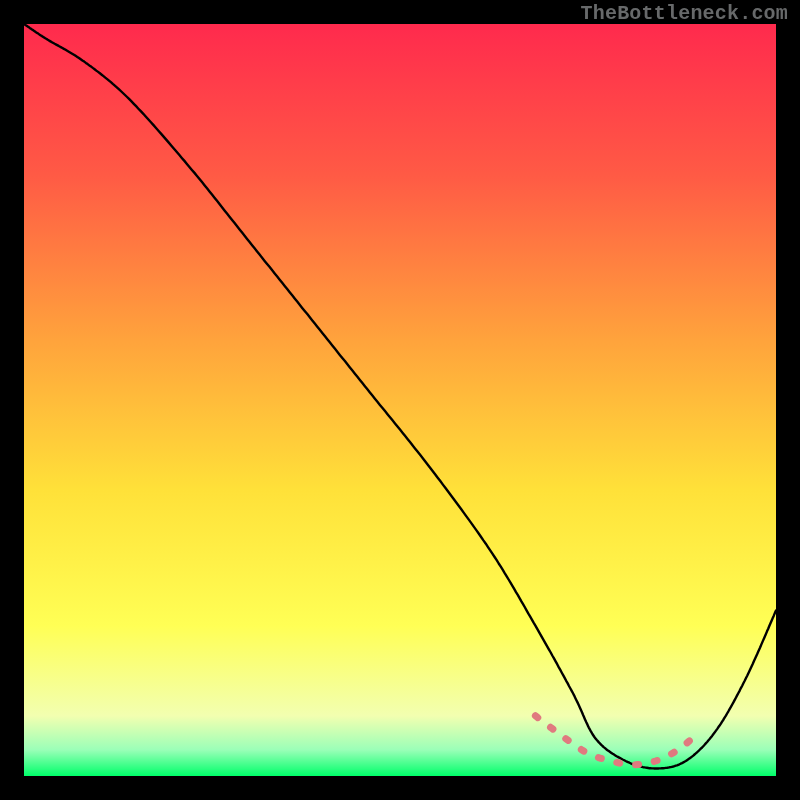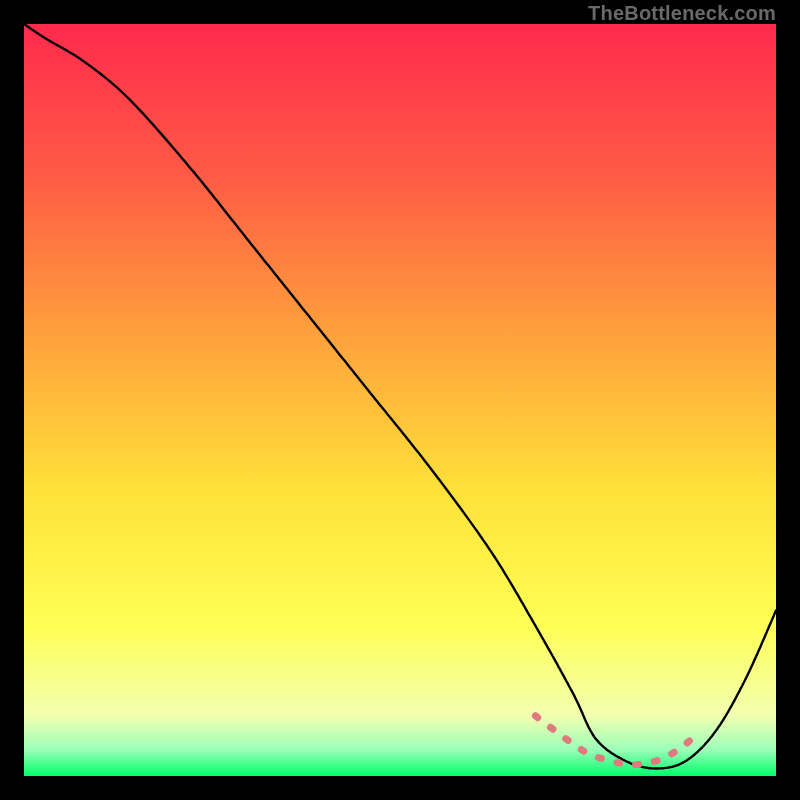--- a/index.html
+++ b/index.html
@@ -17,22 +17,22 @@
     background: #000;
   }
   svg.plot {
     position: absolute;
     left: 0;
     top: 0;
   }
   .watermark {
     position: absolute;
     top: 2px;
-    right: 24px;
-    font-family: Liberation Sans, sans-serif;
+    right: 12px;
+    font-family: Liberation Mono, monospace;
     font-size: 20px;
     font-weight: 600;
     color: #67696a;
     letter-spacing: 0.2px;
   }
 </style>
 </head>
 <body>
 <div class="stage">
 

